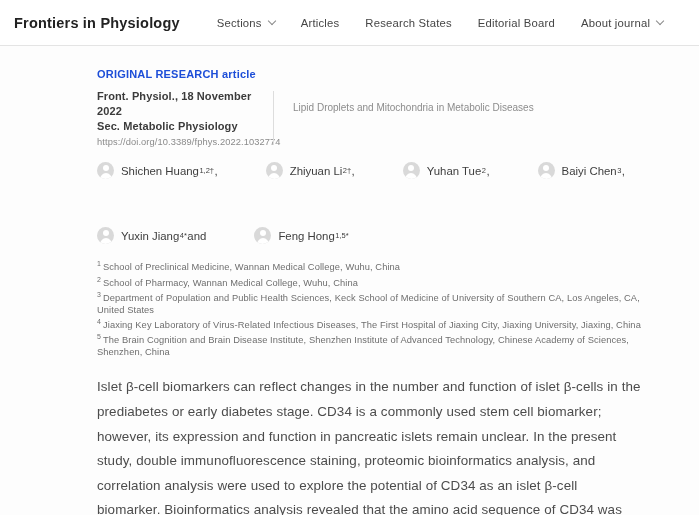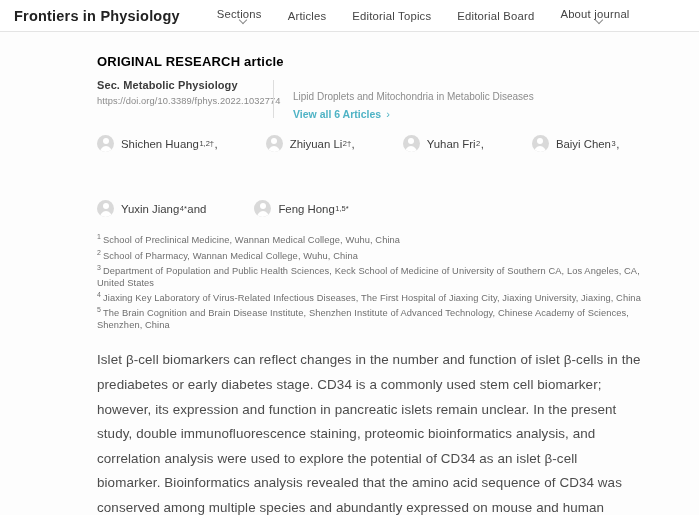--- a/index.html
+++ b/index.html
@@ -1,32 +1,32 @@
 <!DOCTYPE html>
 <html><head>
 <meta charset="utf-8">
 <style>
   * { margin:0; padding:0; box-sizing:border-box; }
   html,body { width:699px; height:515px; overflow:hidden; background:#fdfdfd;
     font-family:"Liberation Sans", sans-serif; -webkit-font-smoothing:antialiased; }
 
   
-  .navbar { height:32px; background:#fff; border-bottom:1px solid #e4e4e4;
+  .navbar { height:46px; background:#fff; border-bottom:1px solid #e4e4e4;
     display:flex; align-items:center; padding:12px 14px; }
   .logo { font-size:14.5px; font-weight:700; color:#222; letter-spacing:.2px; margin-right:24px; cursor:pointer; }
   .nav-items { display:flex; align-items:center; }
   .nav-item { font-size:11.3px; color:#454545; padding:0 13px; cursor:pointer;
-    display:flex; align-items:center; letter-spacing:.2px;flex-direction:column; }
+    display:flex; align-items:center; letter-spacing:.2px; }
   .chev-down { display:inline-block; width:6px; height:6px; border-left:1.4px solid #8a8a8a;
     border-bottom:1.4px solid #8a8a8a; transform:rotate(-45deg); margin-left:7px; margin-top:-3px; }
 
   
   .content { margin-left:97px; width:546px; }
 
-  .article-type { margin-top:22px; font-size:13px; font-weight:700; color:#000000; letter-spacing:.2px; }
+  .article-type { margin-top:22px; font-size:11px; font-weight:700; color:#1d4ed8; letter-spacing:.2px; }
 
   .meta-row { margin-top:9px; display:flex; align-items:stretch; }
   .meta-left { width:176px; flex:0 0 auto; }
   .journal-date, .section-link { font-size:11px; font-weight:700; color:#3b3b3b; line-height:15px; letter-spacing:.1px; }
   .section-link { cursor:pointer; }
   .doi-link { font-size:9.3px; color:#8a8a8a; margin-top:3px; cursor:pointer; letter-spacing:.1px; }
   .meta-divider { width:1px; background:#ddd; margin:2px 9px 2px 0; }
   .meta-right { padding-left:10px; }
   .rt-intro { font-size:11px; font-weight:700; color:#3b3b3b; letter-spacing:.1px; }
   .rt-topic { font-size:10px; color:#8c8c8c; margin-top:13px; cursor:pointer; }
@@ -61,68 +61,65 @@
   <div class="logo">Frontiers in Physiology</div>
   <div class="nav-items">
     <div class="nav-item">
       <span>Sections</span>
       <span class="chev-down"></span>
     </div>
     <div class="nav-item">
       <span>Articles</span>
     </div>
     <div class="nav-item">
-      <span>Editorial Topics</span>
+      <span>Research States</span>
     </div>
     <div class="nav-item">
       <span>Editorial Board</span>
     </div>
     <div class="nav-item">
       <span>About journal</span>
       <span class="chev-down"></span>
     </div>
   </div>
 </nav>
 
 <main class="content">
 
   <div class="article-type">ORIGINAL RESEARCH article</div>
 
   <div class="meta-row">
     <div class="meta-left">
+      <div class="journal-date">Front. Physiol., 18 November 2022</div>
       <div class="section-link">Sec. Metabolic Physiology</div>
       <div class="doi-link">https://doi.org/10.3389/fphys.2022.1032774</div>
     </div>
     <div class="meta-divider"></div>
     <div class="meta-right">
       <div class="rt-topic">Lipid Droplets and Mitochondria in Metabolic Diseases</div>
-      <div class="rt-viewall" id="viewall" style="color: rgb(79, 179, 197);">
-        <span>View all 6 Articles</span>
-        <span class="chev-right">›</span>
-      </div>
     </div>
   </div>
 
 
   <div class="authors">
     <span class="author">
       <span class="avatar"></span>
       <span>Shichen Huang</span>
         <sup>1,2†</sup>
         <span class="sep">,</span>
     </span>
     <span class="author">
       <span class="avatar"></span>
       <span>Zhiyuan Li</span>
         <sup>2†</sup>
         <span class="sep">,</span>
     </span>
     <span class="author">
       <span class="avatar"></span>
-      <span>Yuhan Fri</span>
+      <span>Yuhan Tue</span>
         <sup>2</sup>
         <span class="sep">,</span>
     </span>
     <span class="author">
       <span class="avatar"></span>
       <span>Baiyi Chen</span>
         <sup>3</sup>
         <span class="sep">,</span>
     </span>
     <span class="author">

